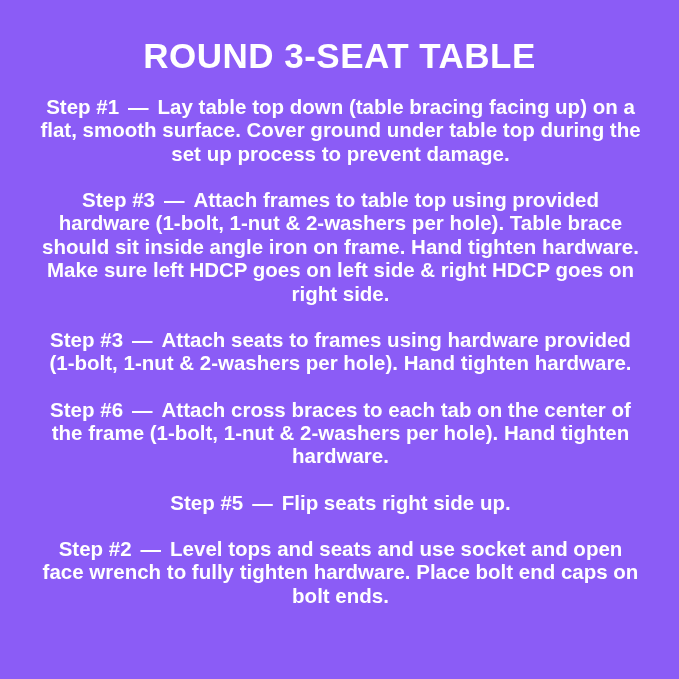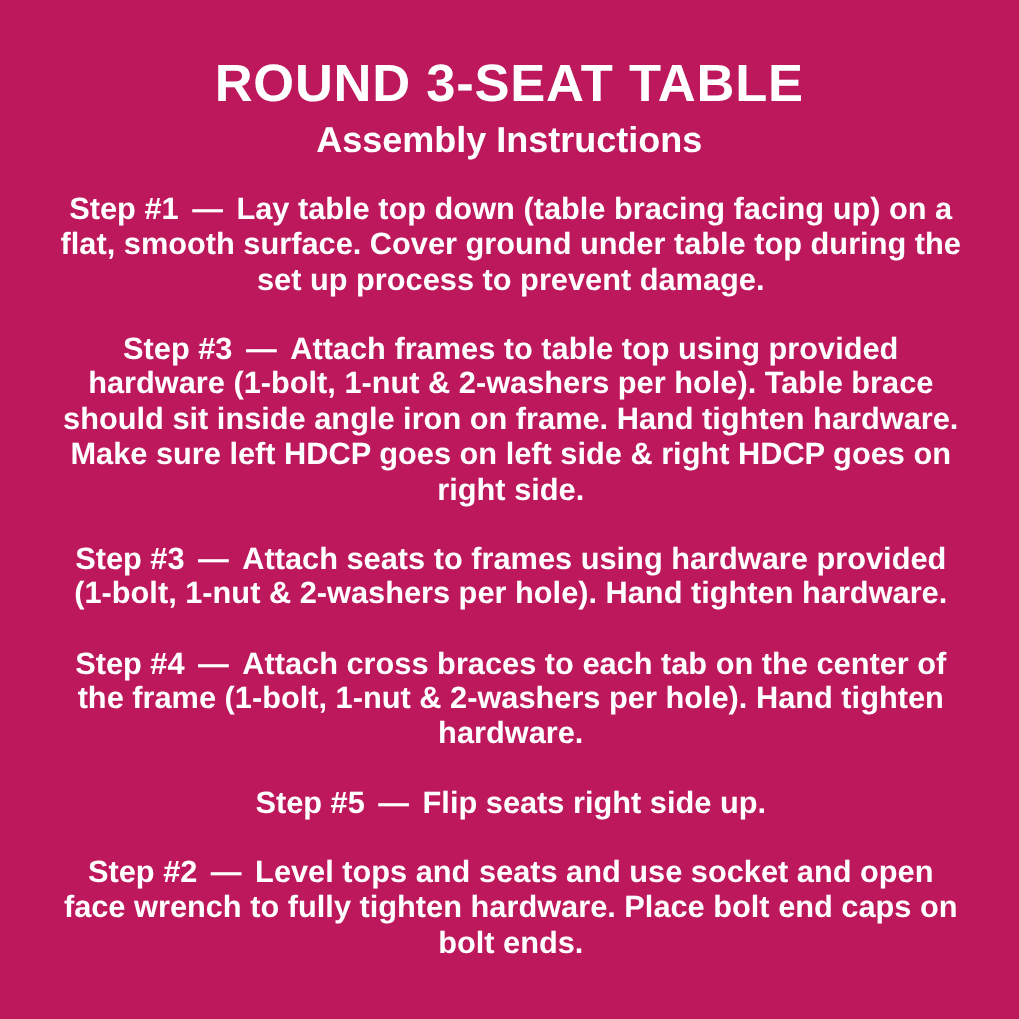--- a/index.html
+++ b/index.html
@@ -4,21 +4,21 @@
 <style>
   html, body {
     margin: 0;
     padding: 0;
     background: #000000;
   }
   .card {
     position: relative;
     width: 679px;
     height: 679px;
-    background: #be185d;
+    background: #8b5cf6;
     color: #ffffff;
     font-family: "Liberation Sans", "DejaVu Sans", sans-serif;
     font-weight: bold;
     overflow: hidden;
     box-sizing: border-box;
   }
   .header {
     padding-top: 38px;
     text-align: center;
   }
@@ -47,32 +47,31 @@
     margin: 0 9px;
   }
 </style>
 </head>
 <body>
 
 <div class="card">
 
   <div class="header">
     <h1 class="title">ROUND 3-SEAT TABLE</h1>
-    <h2 class="subtitle">Assembly Instructions</h2>
   </div>
 
   <div class="steps">
 
     <p class="step"><span>Step #1</span><span class="step-dash">—</span><span>Lay table top down (table bracing facing up) on a flat, smooth surface. Cover ground under table top during the set up process to prevent damage.</span></p>
 
     <p class="step"><span>Step #3</span><span class="step-dash">—</span><span>Attach frames to table top using provided hardware (1-bolt, 1-nut &amp; 2-washers per hole). Table brace should sit inside angle iron on frame. Hand tighten hardware. Make sure left HDCP goes on left side &amp; right HDCP goes on right side.</span></p>
 
     <p class="step"><span>Step #3</span><span class="step-dash">—</span><span>Attach seats to frames using hardware provided (1-bolt, 1-nut &amp; 2-washers per hole). Hand tighten hardware.</span></p>
 
-    <p class="step"><span>Step #4</span><span class="step-dash">—</span><span>Attach cross braces to each tab on the center of the frame (1-bolt, 1-nut &amp; 2-washers per hole). Hand tighten hardware.</span></p>
+    <p class="step"><span>Step #6</span><span class="step-dash">—</span><span>Attach cross braces to each tab on the center of the frame (1-bolt, 1-nut &amp; 2-washers per hole). Hand tighten hardware.</span></p>
 
     <p class="step"><span>Step #5</span><span class="step-dash">—</span><span>Flip seats right side up.</span></p>
 
     <p class="step"><span>Step #2</span><span class="step-dash">—</span><span>Level tops and seats and use socket and open face wrench to fully tighten hardware. Place bolt end caps on bolt ends.</span></p>
 
   </div>
 
 </div>
 
 </body></html>

